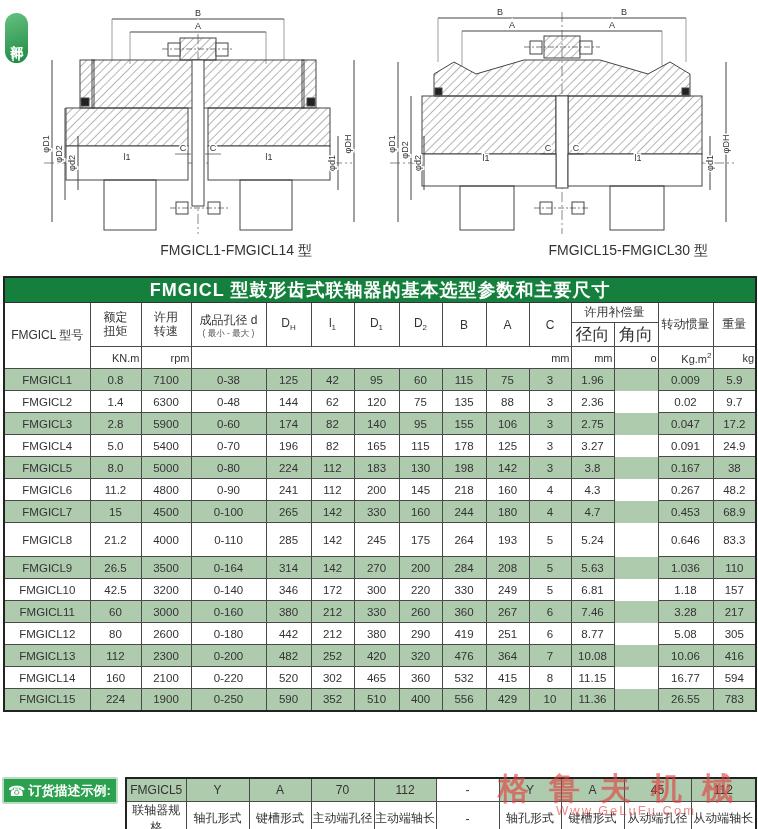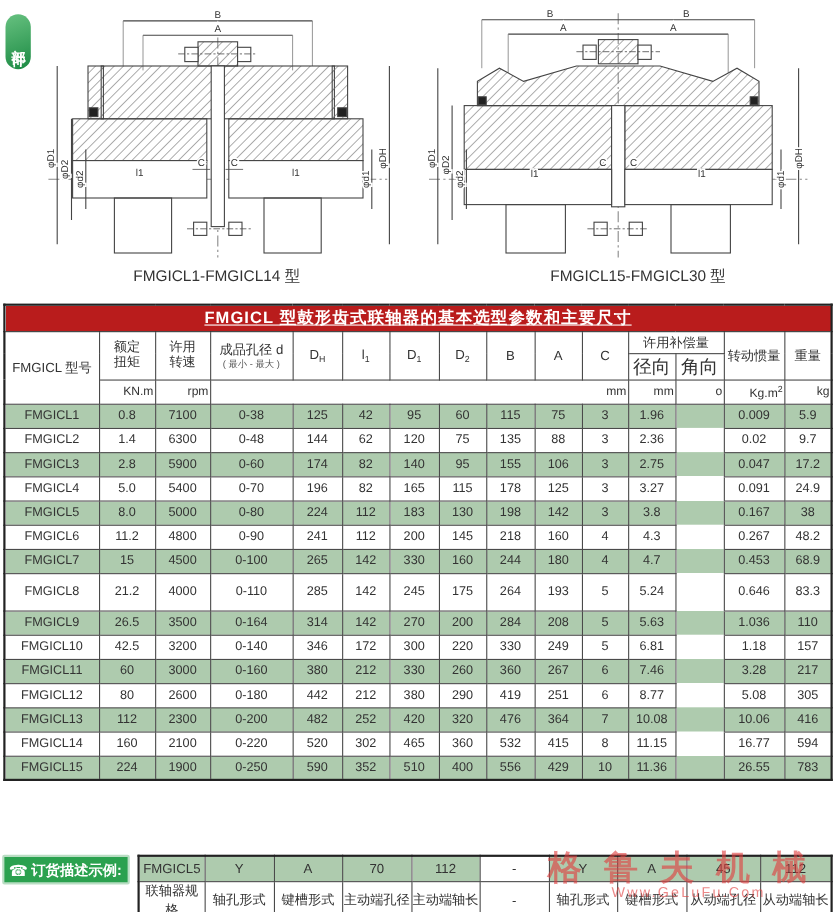--- a/index.html
+++ b/index.html
@@ -12,38 +12,38 @@
   .parts-badge{
     position:absolute; left:5px; top:13px; width:23px; height:50px;
     border-radius:12px; background:linear-gradient(160deg,#67c180,#1b8a43);
     color:#fff; font-size:13px; font-weight:bold;
     display:flex; align-items:center; justify-content:center;
   }
   .parts-badge span{ writing-mode:vertical-rl; letter-spacing:4px; }
   
   .diagram-left  { position:absolute; left:32px;  top:4px; }
   .diagram-right { position:absolute; left:378px; top:4px; }
-  .caption { position:absolute; top:242px; text-align:center; font-size:14px; color:#333; }
+  .caption { position:absolute; top:242px; text-align:right; font-size:14px; color:#333; }
   .caption-left  { left:82px;  width:230px; }
   .caption-right { left:452px; width:256px; }
   svg text { font-family:"Liberation Sans",sans-serif; font-size:9px; fill:#333; }
   svg text.dim { paint-order:stroke; stroke:#fff; stroke-width:3px; }
   
   table { border-collapse:collapse; table-layout:fixed; }
   .spec{
     position:absolute; left:3px; top:276px; width:752px;
     border:2px solid #222; font-size:11.5px;
   }
   .spec td{
     border:1px solid #4a4a4a; text-align:center; vertical-align:middle;
     height:22px; padding:0 1px; overflow:hidden;
   }
   .spec .title-row td{
-    background:#b91c1c; color:#fff; font-size:15px; font-weight:bold;
-    height:24px; letter-spacing:1px; border:1px solid #2da150; border-bottom:1px solid #333;text-decoration:underline;
+    background:#15803d; color:#fff; font-size:18px; font-weight:bold;
+    height:24px; letter-spacing:1px; border:1px solid #2da150; border-bottom:1px solid #333;
   }
   .spec .h1 td{ height:20px; font-size:12px; }
   .spec .h2 td{ height:18px; font-size:17px; }
   .spec .units td{ height:22px; font-size:11px;text-align:right; }
   .spec .multiline{ white-space:pre-line; line-height:1.15; }
   .spec .bore-sub{ display:block; font-size:8.5px; color:#555; line-height:1; }
   .spec sub{ font-size:8px; }
   .spec sup{ font-size:8px; }
   .spec tr.stripe td{ background:#aecbae; }
   .spec td.angular{ border-top:none; border-bottom:none; font-size:15px;padding-left:46px; }

